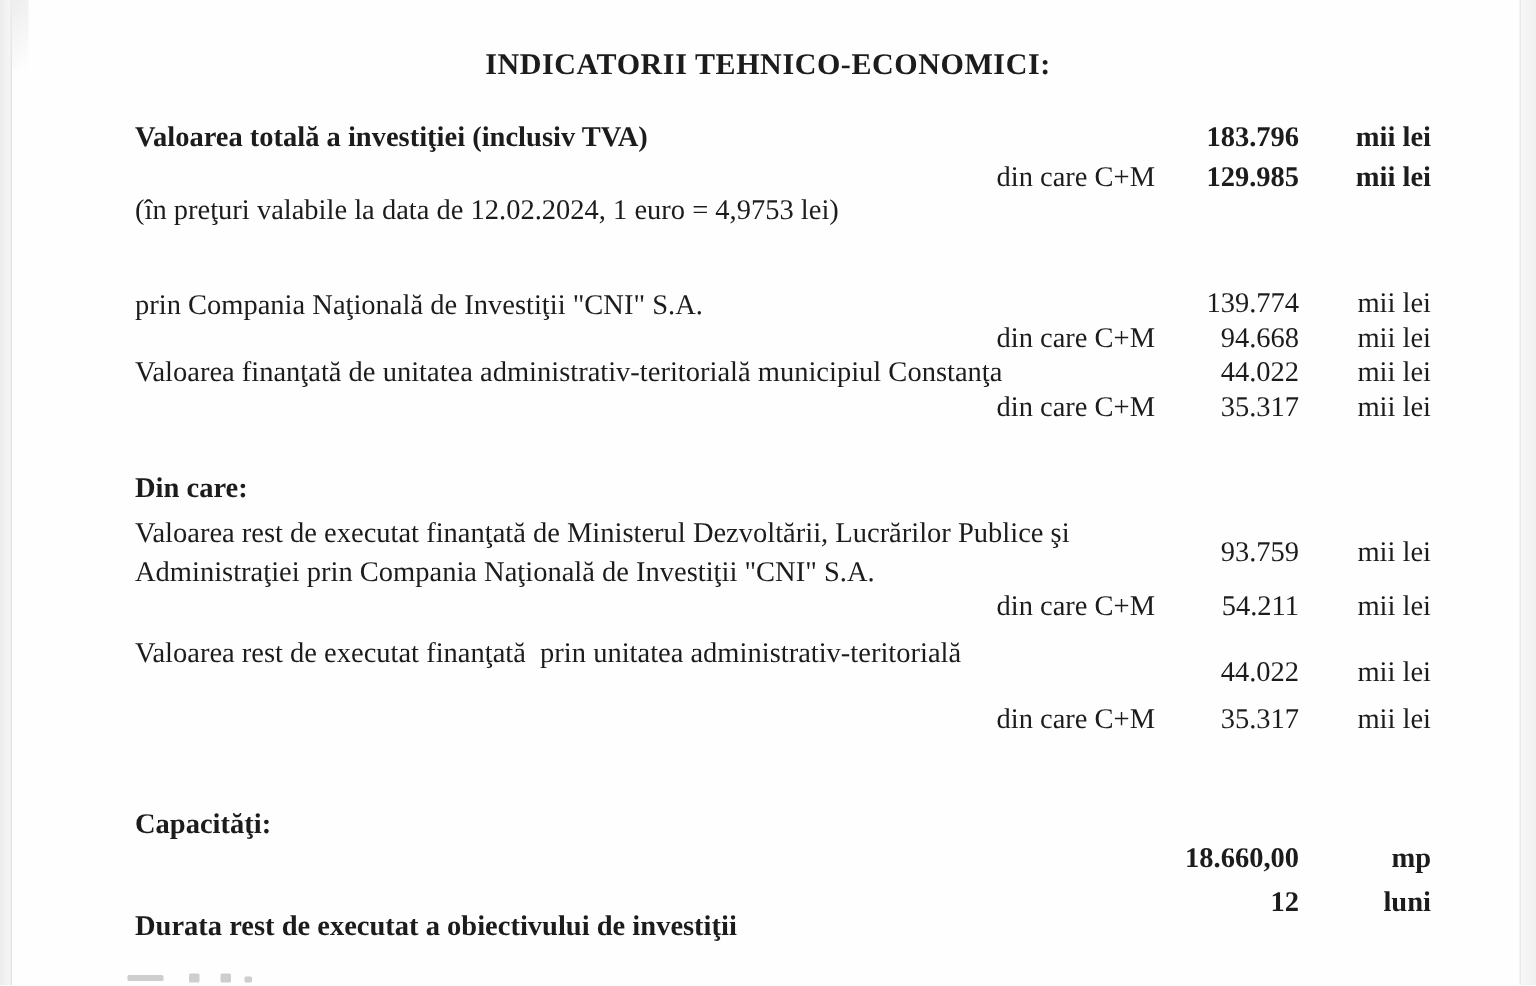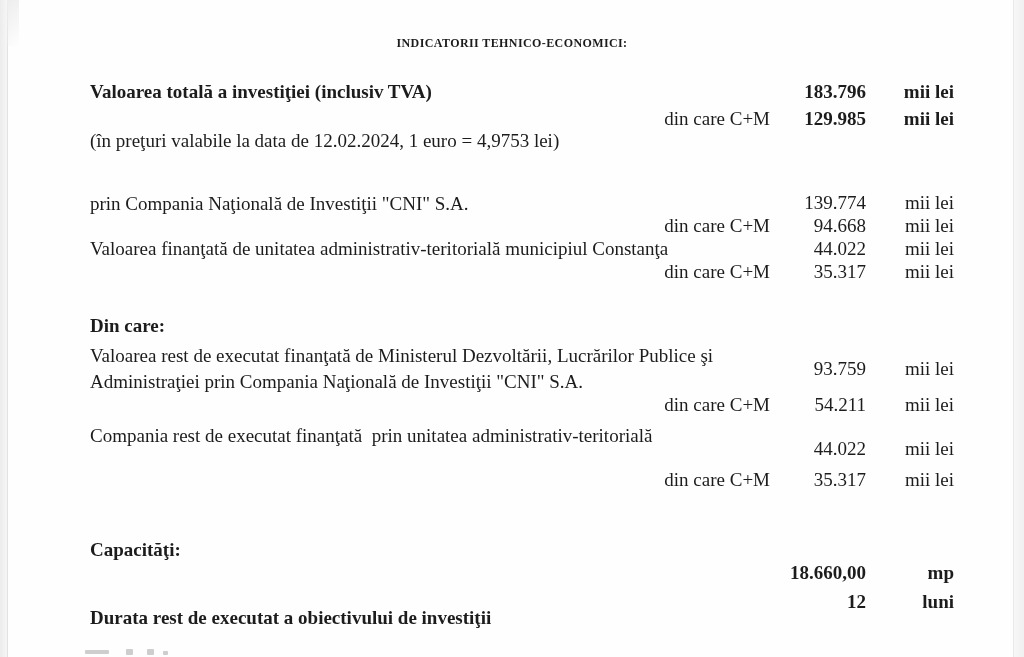--- a/index.html
+++ b/index.html
@@ -7,21 +7,21 @@
     position:relative;
     width:1024px;height:657px;
     background:#fefefe;
     overflow:hidden;
     font-family:"Liberation Serif","DejaVu Serif",serif;
     color:#1c1c1c;
     font-size:19px;
   }
   .t{position:absolute;white-space:pre;line-height:24px;}
   .bold{font-weight:bold;}
-  .c{left:0;width:1024px;text-align:center;font-size:12px;letter-spacing:.4px;}
+  .c{left:0;width:1024px;text-align:center;font-size:20px;letter-spacing:.4px;}
   .lbl{left:90px;}
   .mid{left:610px;width:160px;text-align:right;}
   .val{left:740px;width:126px;text-align:right;}
   .unit{left:896px;width:58px;text-align:right;}
   
   .edge-left{position:absolute;left:0;top:0;width:7px;height:657px;
     background:linear-gradient(to right,#ececec,#f6f6f6);border-right:1px solid #e2e2e2;}
   .edge-right{position:absolute;right:0;top:0;width:10px;height:657px;
     background:linear-gradient(to left,#f0f0f0,#f7f7f7);border-left:1px solid #e9e9e9;}
   .corner-tl{position:absolute;left:7px;top:0;width:12px;height:46px;
@@ -69,21 +69,21 @@
 
   <div class="t lbl" style="top:344px">Valoarea rest de executat finanţată de Ministerul Dezvoltării, Lucrărilor Publice şi</div>
   <div class="t lbl" style="top:370px">Administraţiei prin Compania Naţională de Investiţii "CNI" S.A.</div>
   <div class="t val" style="top:357px">93.759</div>
   <div class="t unit" style="top:357px">mii lei</div>
 
   <div class="t mid" style="top:393px">din care C+M</div>
   <div class="t val" style="top:393px">54.211</div>
   <div class="t unit" style="top:393px">mii lei</div>
 
-  <div class="t lbl" style="top:424px">Compania rest de executat finanţată  prin unitatea administrativ-teritorială</div>
+  <div class="t lbl" style="top:424px">Valoarea rest de executat finanţată  prin unitatea administrativ-teritorială</div>
   <div class="t val" style="top:437px">44.022</div>
   <div class="t unit" style="top:437px">mii lei</div>
 
   <div class="t mid" style="top:468px">din care C+M</div>
   <div class="t val" style="top:468px">35.317</div>
   <div class="t unit" style="top:468px">mii lei</div>
 
   <div class="t lbl bold" style="top:538px">Capacităţi:</div>
 
   <div class="t val bold" style="top:561px">18.660,00</div>

